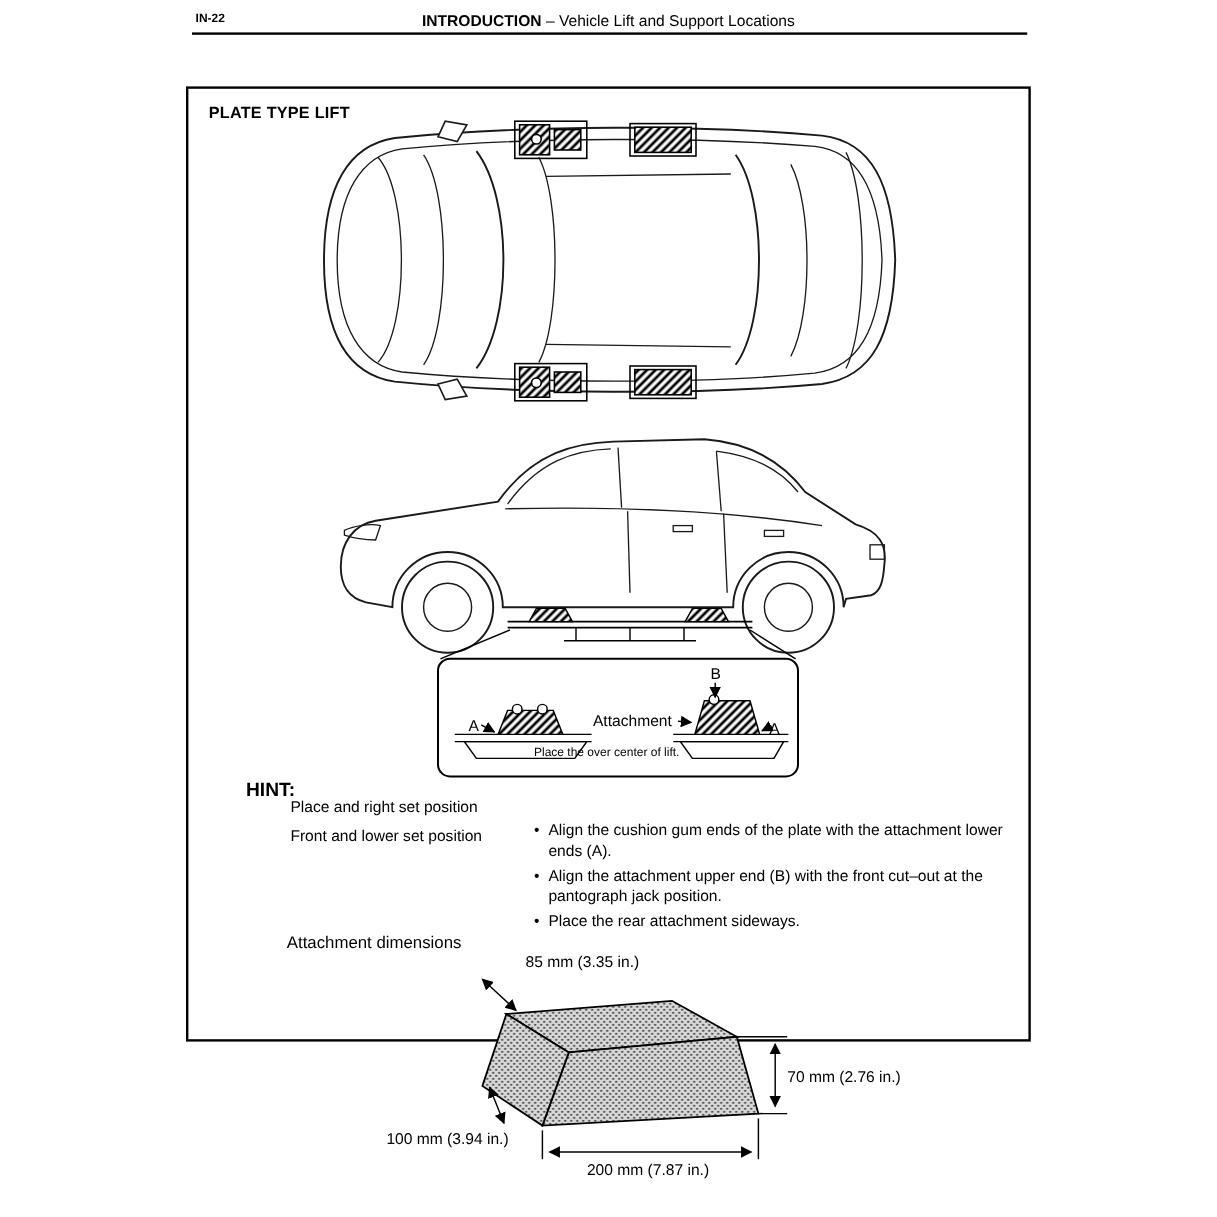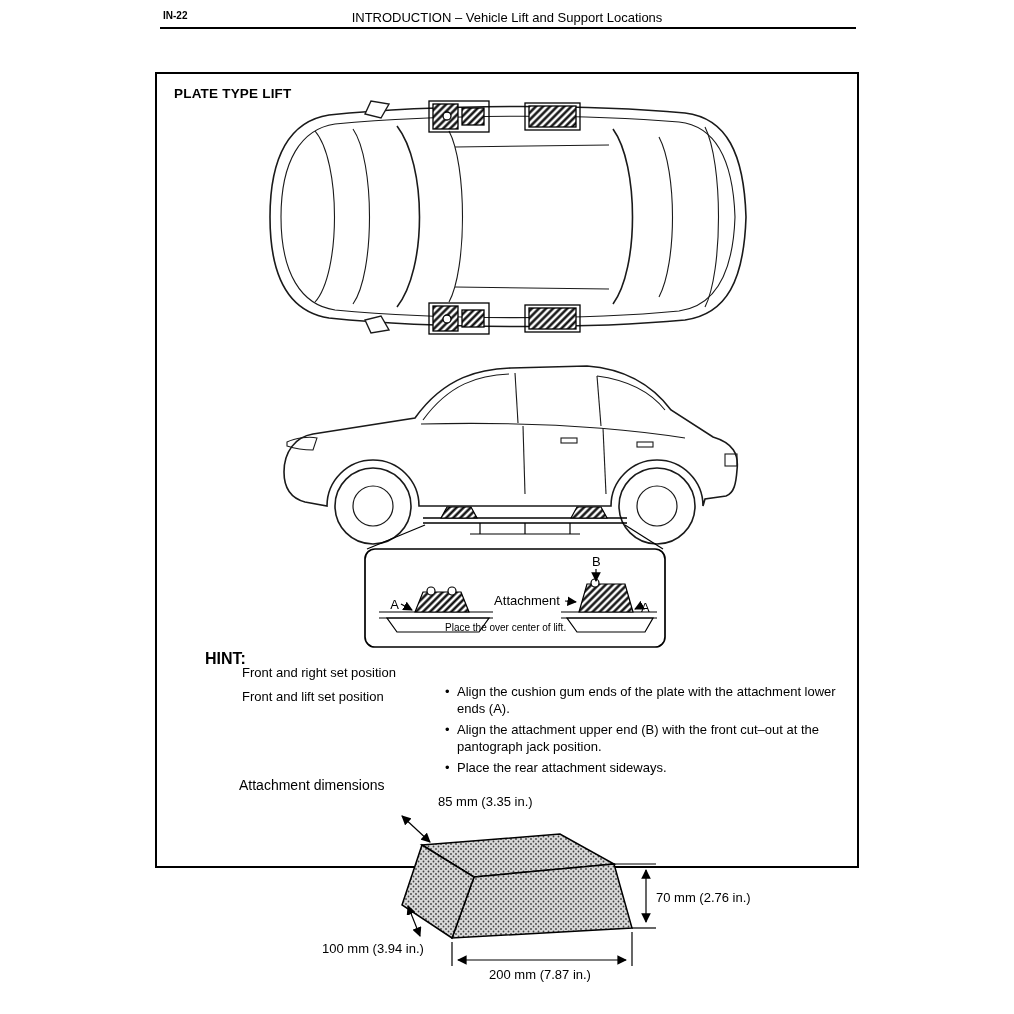--- a/index.html
+++ b/index.html
@@ -4,21 +4,21 @@
 <style>
   * { margin:0; padding:0; box-sizing:border-box; }
   html,body { background:#ffffff; }
   body {
     width:1014px; height:1014px;
     font-family:"Liberation Sans", sans-serif;
     color:#000;
   }
   .page { position:relative; width:1014px; height:1014px; background:#fff; overflow:hidden; }
   .abs { position:absolute; }
-  .bold { font-weight:normal; }
+  .bold { font-weight:bold; }
   .hdr-num { left:163px; top:10px; font-size:10px; font-weight:bold; }
   .hdr-title { left:0; right:0; top:10px; text-align:center; font-size:13px; }
   .hdr-rule { left:160px; top:27px; width:696px; border-top:2px solid #000; }
   .main-box {
     left:155px; top:72px; width:704px; height:796px;
     border:2px solid #000; background:#fff;
   }
   .fig-title { left:17px; top:12px; font-size:13.5px; font-weight:bold; letter-spacing:.2px; }
   .hint-head { left:48px; top:576px; font-size:16px; font-weight:bold; }
   .hint-label1 { left:85px; top:591px; font-size:13px; }
@@ -154,23 +154,23 @@
         <text x="376" y="270">A</text>
         <line x1="378" y1="263" x2="370" y2="267" stroke="#000" stroke-width="1.2" marker-end="url(#ah)"></line>
         <text x="327" y="224">B</text>
         <line x1="331" y1="227" x2="331" y2="239" stroke="#000" stroke-width="1.2" marker-end="url(#ah)"></line>
         <text x="262" y="263" text-anchor="middle">Attachment</text>
         <line x1="300" y1="259" x2="311" y2="260" stroke="#000" stroke-width="1.2" marker-end="url(#ah)"></line>
       </g>
     </svg>
 
     <div class="abs hint-head">HINT:</div>
-    <div class="abs hint-label1">Front and right set position</div>
+    <div class="abs hint-label1">Place and right set position</div>
     <div class="abs hint-line1">Place the over center of lift.</div>
-    <div class="abs hint-label2">Front and lift set position</div>
+    <div class="abs hint-label2">Front and lower set position</div>
     <ul class="abs hint-bullets">
       <li>Align the cushion gum ends of the plate with the attachment lower ends (A).</li>
       <li>Align the attachment upper end (B) with the front cut–out at the pantograph jack position.</li>
       <li>Place the rear attachment sideways.</li>
     </ul>
 
     <div class="abs attach-head">Attachment dimensions</div>
 
     <svg class="abs" style="left:145px; top:716px;" width="480" height="200" viewBox="0 0 480 200">
       <g stroke="#000" stroke-width="1.5">

